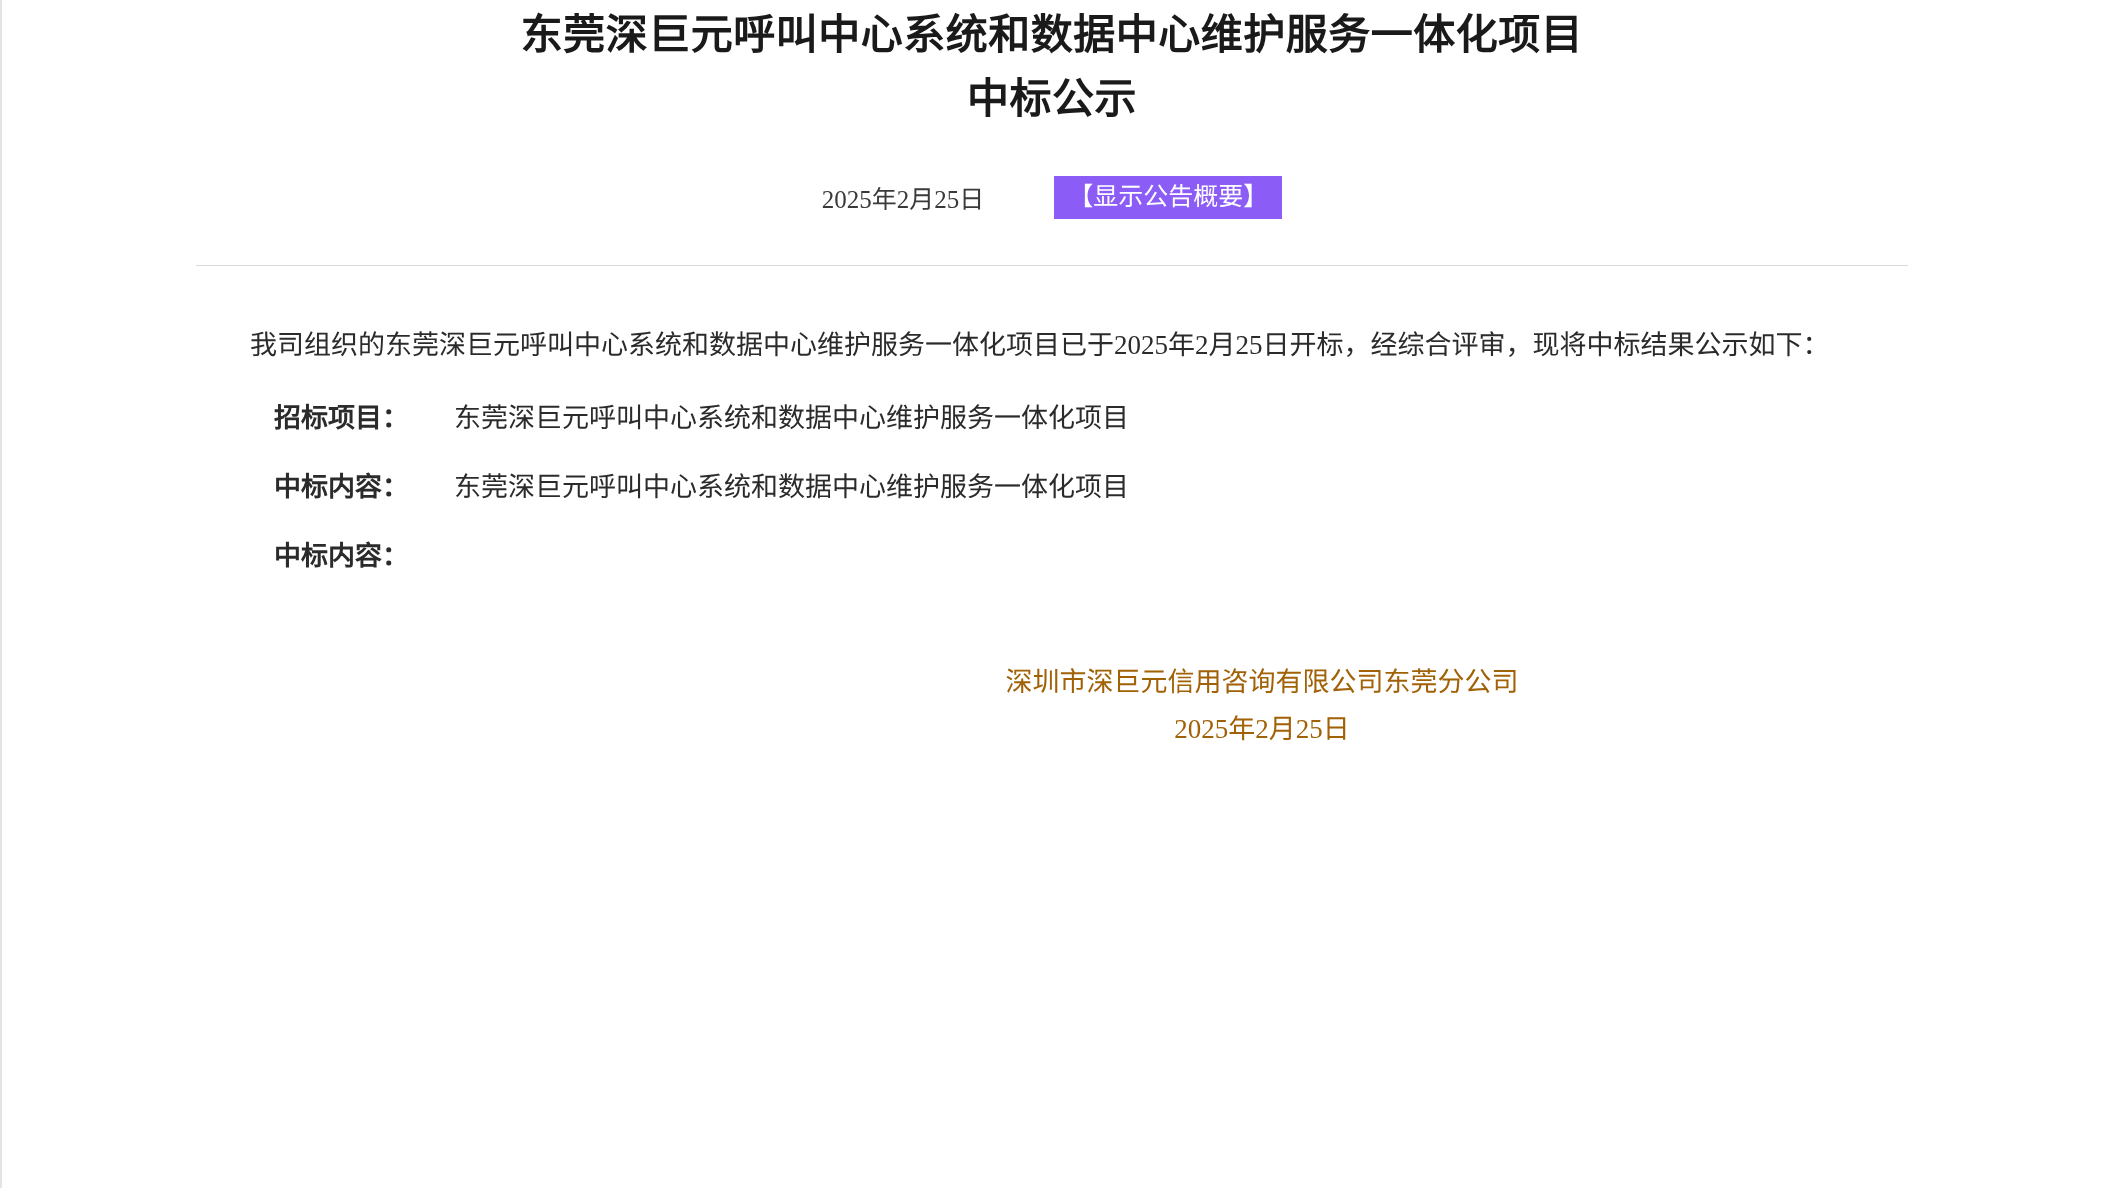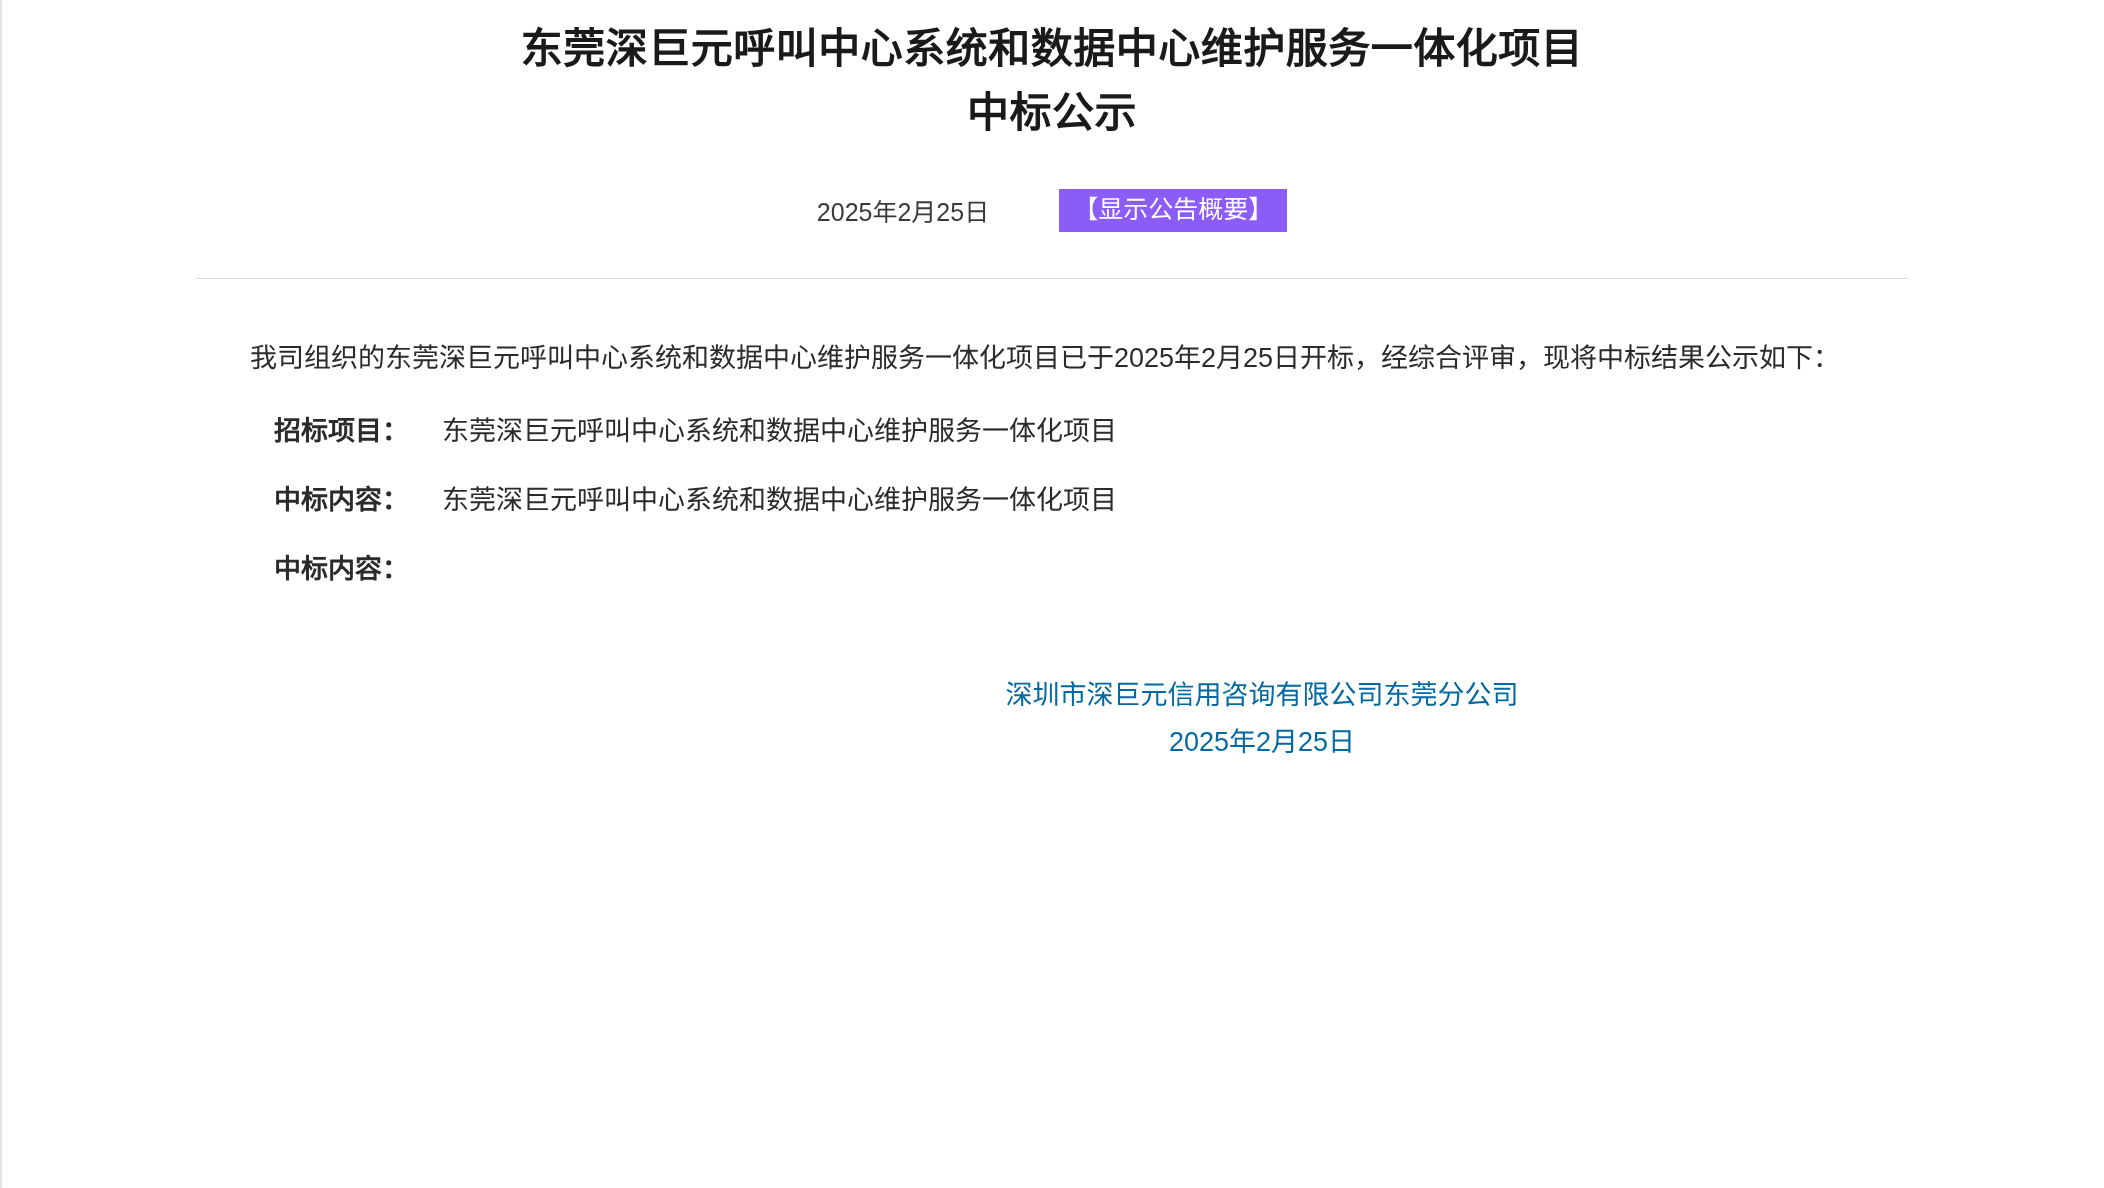--- a/index.html
+++ b/index.html
@@ -20,22 +20,23 @@
   .left-edge {
     position: absolute;
     left: 0;
     top: 0;
     width: 2px;
     height: 1188px;
     background: #e3e3e3;
   }
   .page {
     width: 1712px;
-    margin: 17px auto;
+    margin: 4px auto;
     box-sizing: border-box;
+    font-family: Liberation Serif, serif;
   }
   .doc-title {
     font-size: 42px;
     font-weight: bold;
     line-height: 1.52;
     text-align: center;
     color: #1a1a1a;
     letter-spacing: 0.5px;
     margin: 0 auto;
     max-width: 1440px;
@@ -81,34 +82,35 @@
   .fields {
     margin-top: 22px;
     font-size: 27px;
     color: #2b2b2b;
   }
   .field-row {
     display: flex;
     align-items: baseline;
     margin-bottom: 30px;
     padding-left: 78px;
+    gap: 12px;
   }
   .field-label {
     font-weight: bold;
     white-space: nowrap;
     min-width: 150px;
   }
   .field-value {
     margin-left: 18px;
   }
   .signature {
     margin-top: 86px;
     text-align: center;
     font-size: 27px;
-    color: #0369a1;
+    color: #a16207;
     line-height: 1.75;
     padding-left: 420px;
   }
   .signature div {
     margin: 0;
   }
 </style>
 </head>
 <body>
 

